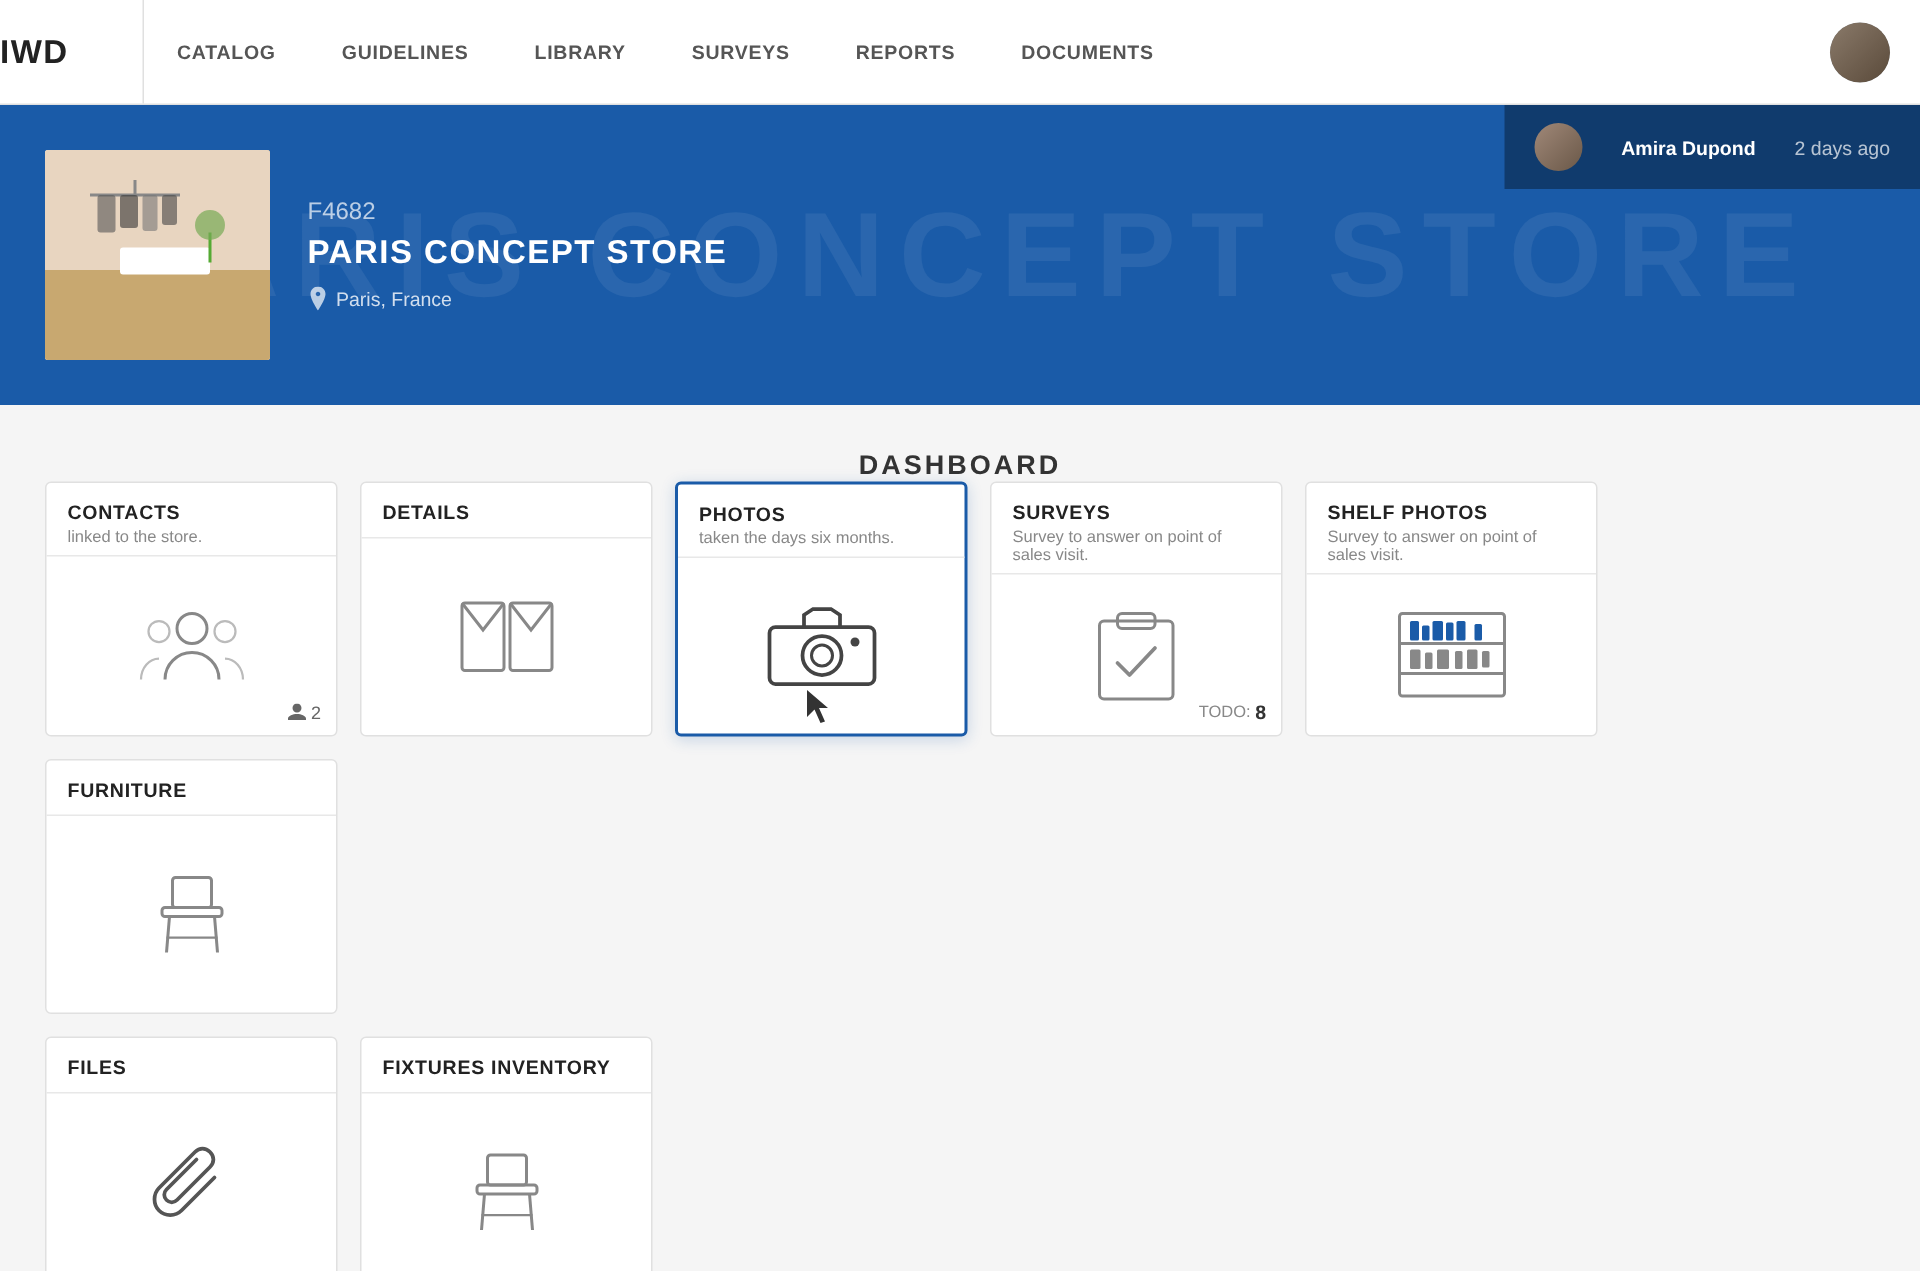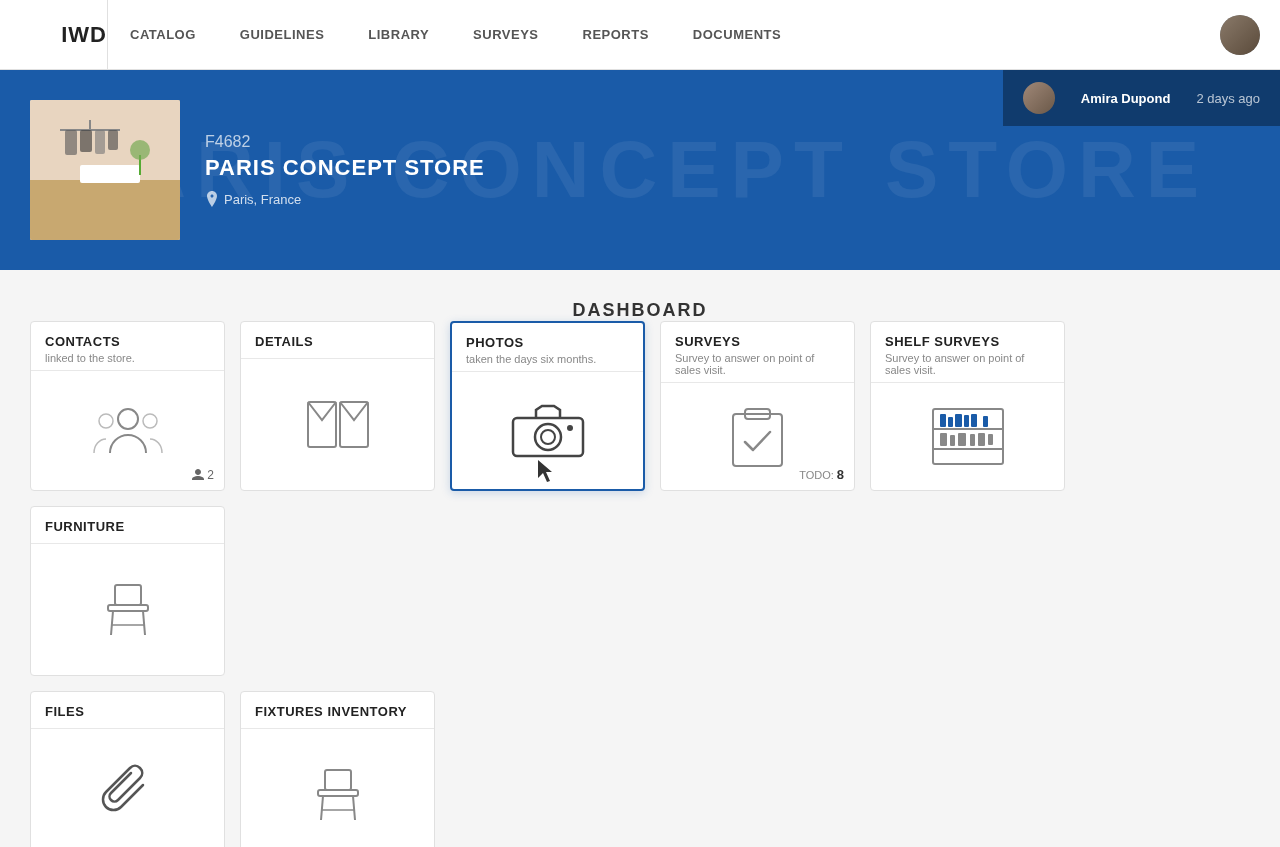--- a/index.html
+++ b/index.html
@@ -8,24 +8,24 @@
     
     .navbar {
       display: flex;
       align-items: center;
       background: #fff;
       height: 70px;
       border-bottom: 1px solid #e0e0e0;
       position: relative;
     }
     .logo {
-      width: 108px;
-      display: flex;
-      align-items: center;
-      justify-content: flex-end;
+      width: 96px;
+      display: flex;
+      align-items: center;
+      justify-content: flex-start;
       border-right: 1px solid #e0e0e0;
       height: 100%;
     }
     .logo-text {
       font-size: 22px;
       font-weight: 900;
       color: #222;
       letter-spacing: 1px;
     }
     .nav-links {
@@ -395,21 +395,21 @@
         </svg>
         <div class="card-badge todo">
           <span class="todo-label">TODO:</span>
           <span>8</span>
         </div>
       </div>
     </div>
 
     <div class="card">
       <div class="card-header">
-        <div class="card-title">SHELF SURVEYS</div>
+        <div class="card-title">SHELF PHOTOS</div>
         <div class="card-subtitle">Survey to answer on point of sales visit.</div>
       </div>
       <div class="card-body">
         <svg width="80" height="65" viewBox="0 0 80 65" fill="none" xmlns="http://www.w3.org/2000/svg">
 
           <rect x="5" y="5" width="70" height="55" rx="2" stroke="#888" stroke-width="2" fill="none"></rect>
 
           <line x1="5" y1="25" x2="75" y2="25" stroke="#888" stroke-width="2"></line>
           <line x1="5" y1="45" x2="75" y2="45" stroke="#888" stroke-width="2"></line>
 

